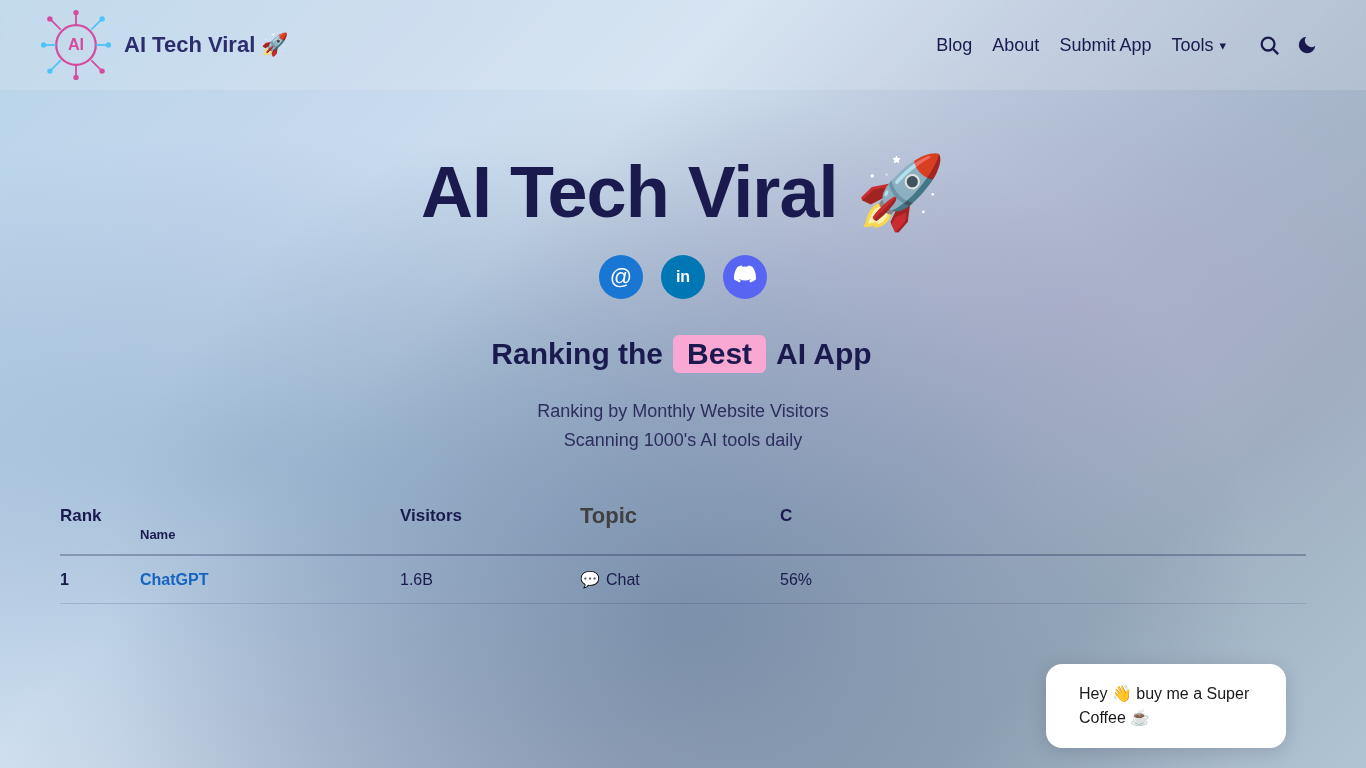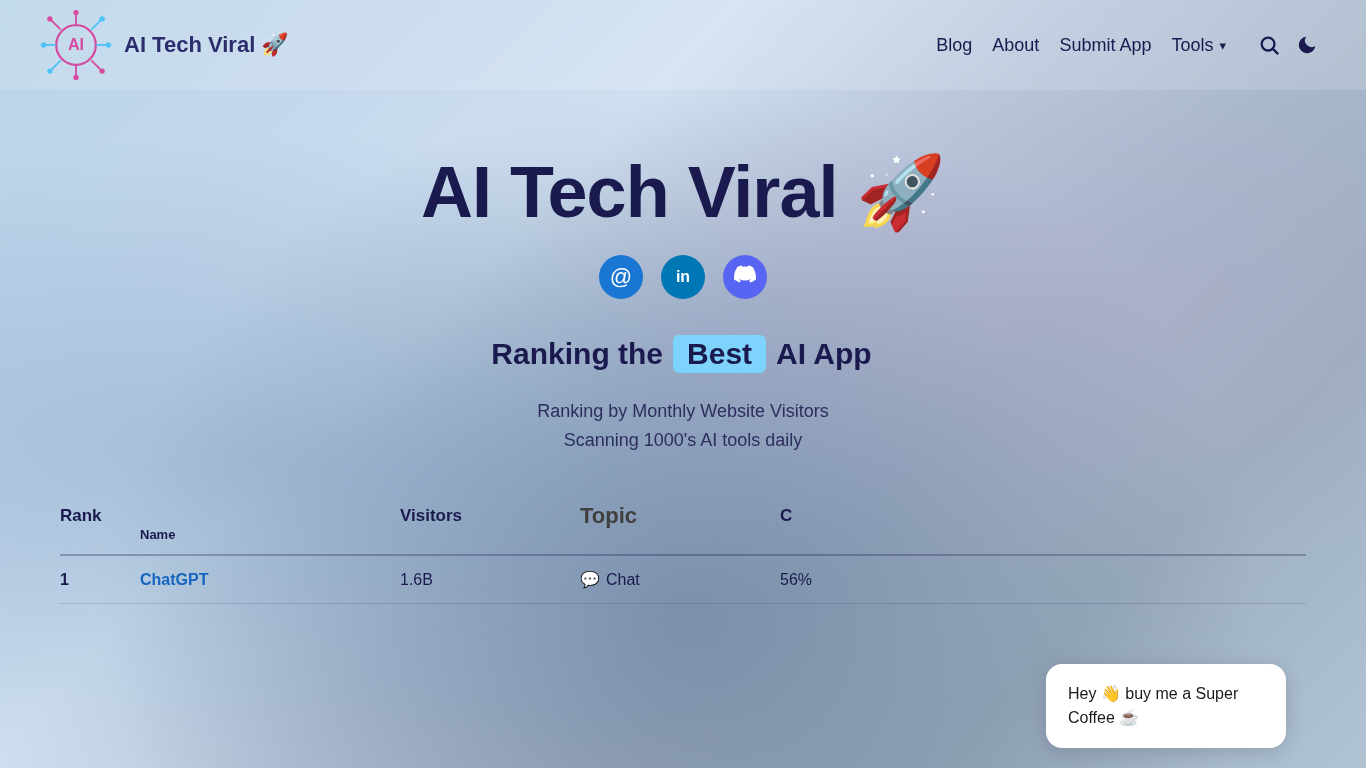--- a/index.html
+++ b/index.html
@@ -153,21 +153,21 @@
       display: flex;
       align-items: center;
       gap: 10px;
       font-size: 30px;
       font-weight: 700;
       color: #1a1a4e;
       margin-bottom: 28px;
     }
 
     .best-badge {
-      background: #7dd3fc;
+      background: #f9a8d4;
       border-radius: 6px;
       padding: 2px 14px;
       color: #1a1a4e;
       font-weight: 800;
     }
 
     .typing-cursor {
       display: inline-block;
       border-right: 3px solid #1a1a4e;
       animation: blink 0.8s step-end infinite;
@@ -280,21 +280,21 @@
       color: #1a1a4e;
     }
 
     
     .chat-bubble {
       position: fixed;
       bottom: 20px;
       right: 80px;
       background: white;
       border-radius: 16px;
-      padding: 18px 22px;
+      padding: 18px 33px;
       max-width: 240px;
       box-shadow: 0 4px 20px rgba(0,0,0,0.15);
       font-size: 16px;
       color: #1a1a1a;
       line-height: 1.5;
       z-index: 100;
     }
   </style>
 </head>
 <body>

